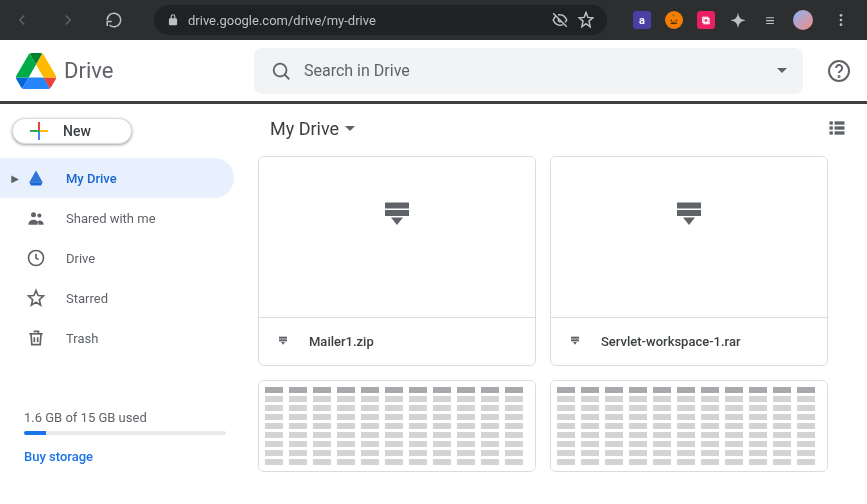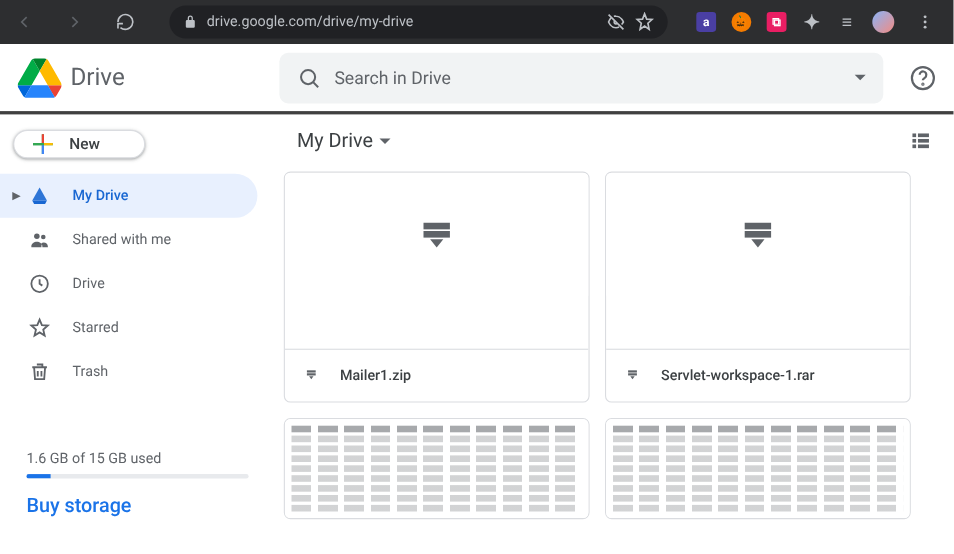--- a/index.html
+++ b/index.html
@@ -41,21 +41,21 @@
 .nav-list { list-style: none; padding: 4px 0; }
 .nav-item { height: 40px; display: flex; align-items: center; padding: 0 12px 0 6px; gap: 0; font-size: 13px; color: #5f6368; cursor: pointer; border-radius: 0 20px 20px 0; margin-right: 16px; }
 .nav-item .expand { width:18px; display:flex; justify-content:center; color:#5f6368; font-size:10px;}
 .nav-item .nav-icn { width: 24px; height: 24px; display: flex; align-items: center; justify-content: center; margin-right: 18px; }
 .nav-item.active { background: #e8f0fe; color: #1967d2; font-weight: 500; }
 .nav-item.active .nav-icn svg { color: #1967d2; }
 .storage-section { padding: 16px 24px; margin-top: auto; margin-bottom: 40px; }
 .storage-bar { height: 4px; background: #e8eaed; border-radius: 2px; margin-top: 6px; margin-bottom: 14px; overflow: hidden; }
 .storage-fill { height: 100%; width: 11%; background: #1a73e8; }
 .storage-text { font-size: 13px; color: #5f6368; margin-top: 32px; }
-.buy-link { font-size: 18px; color: #1a73e8; font-weight: 500; cursor: pointer; }
+.buy-link { font-size: 13px; color: #1a73e8; font-weight: 500; cursor: pointer; }
 
 .main { flex: 1; display: flex; flex-direction: column; overflow: hidden; }
 .breadcrumb-row { height: 48px; display: flex; align-items: center; padding: 0 20px 0 20px; }
 .breadcrumb { display: flex; align-items: center; gap: 6px; font-size: 18px; color: #3c4043; cursor: pointer; }
 .bc-caret { width: 0; height: 0; border-left: 5px solid transparent; border-right: 5px solid transparent; border-top: 5px solid #5f6368; }
 .view-btn { margin-left: auto; color: #5f6368; cursor: pointer; }
 
 .grid { flex:1; padding: 4px 20px 0 8px; display: grid; grid-template-columns: repeat(2, 278px); gap: 14px; align-content: start; overflow: hidden; }
 .file-card { border: 1px solid #dadce0; border-radius: 6px; background: #fff; overflow: hidden; display: flex; flex-direction: column; height: 210px; cursor: pointer; gap: 48px; }
 .thumb { flex:1; display:flex; align-items:center; justify-content:center; background:#fff; }

